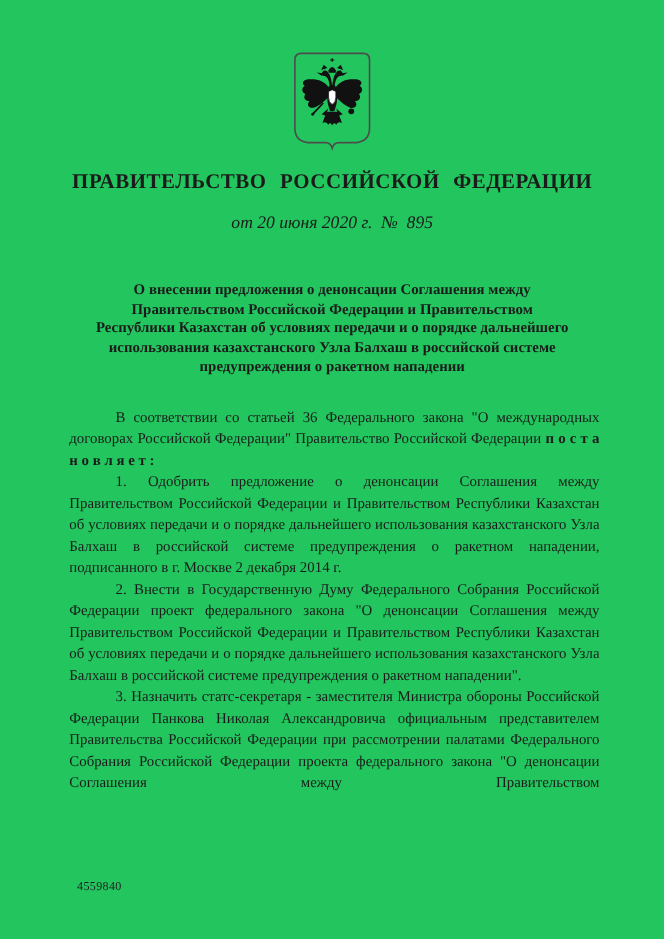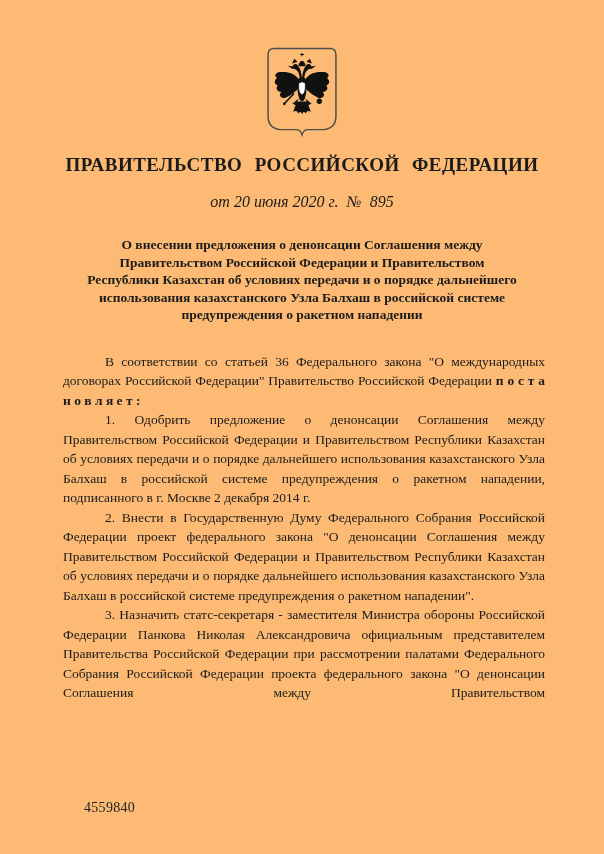--- a/index.html
+++ b/index.html
@@ -1,21 +1,21 @@
 <!DOCTYPE html>
 <html><head>
 <meta charset="utf-8">
 <style>
   html, body { margin: 0; padding: 0; background: #e8e8e8; }
   .page {
     position: relative;
     width: 604px;
     height: 854px;
     margin: 0 auto;
-    background: #fdba74;
+    background: #22c55e;
     font-family: "Liberation Serif", serif;
     color: #1b1b1b;
     overflow: hidden;
   }
   .emblem-wrap {
     padding-top: 47px;
     text-align: center;
   }
   .issuer {
     margin-top: 13px;
@@ -38,21 +38,21 @@
     font-size: 16px;
     font-style: italic;
   }
   .city {
     margin-top: 7px;
     text-align: center;
     font-size: 11px;
     letter-spacing: 2.5px;
   }
   .subject {
-    margin: 25px auto 0;
+    margin: 42px auto 0;
     width: 544px;
     text-align: center;
     font-weight: bold;
     font-size: 13.5px;
     line-height: 17.5px;
     white-space: pre-line;
   }
   .bodytext {
     margin: 28px 59px 0 63px;
     font-size: 13.5px;
@@ -64,23 +64,23 @@
     text-indent: 42px;
   }
   .decree {
     font-weight: bold;
   }
   .p-cutoff {
     text-align-last: justify;
   }
   .regnum {
     position: absolute;
-    left: 84px;
+    left: 70px;
     top: 800px;
-    font-size: 14px;
+    font-size: 11px;
     letter-spacing: 0.3px;
     color: #222;
   }
 </style>
 </head>
 <body>
 
 <div class="page">
 
   <div class="emblem-wrap">

